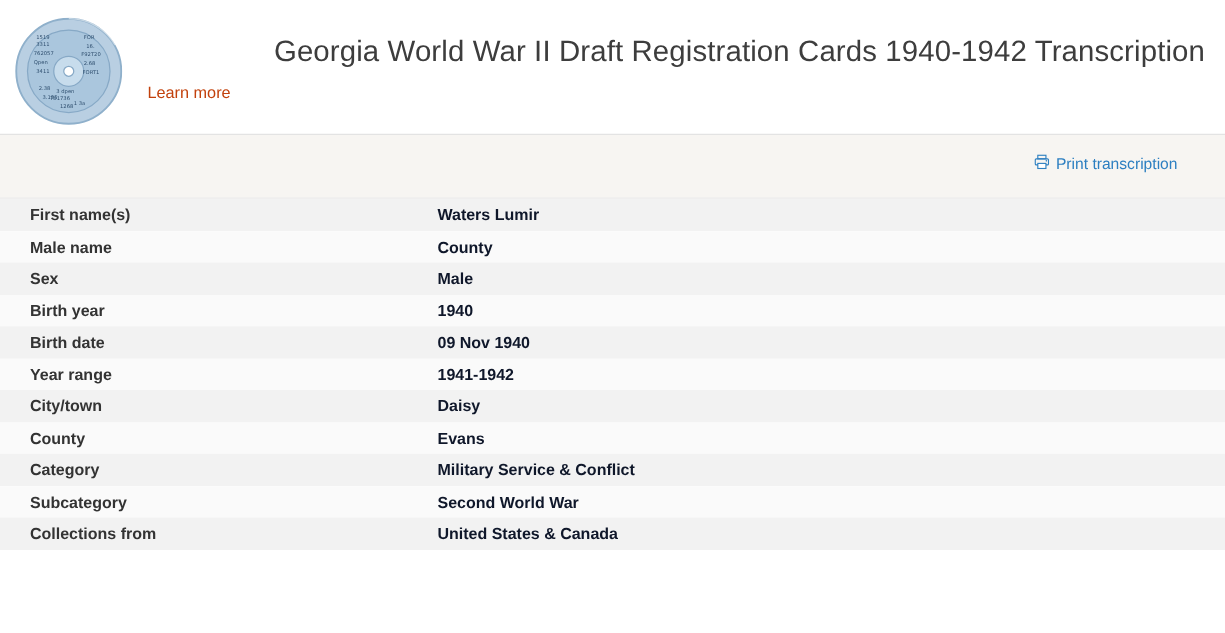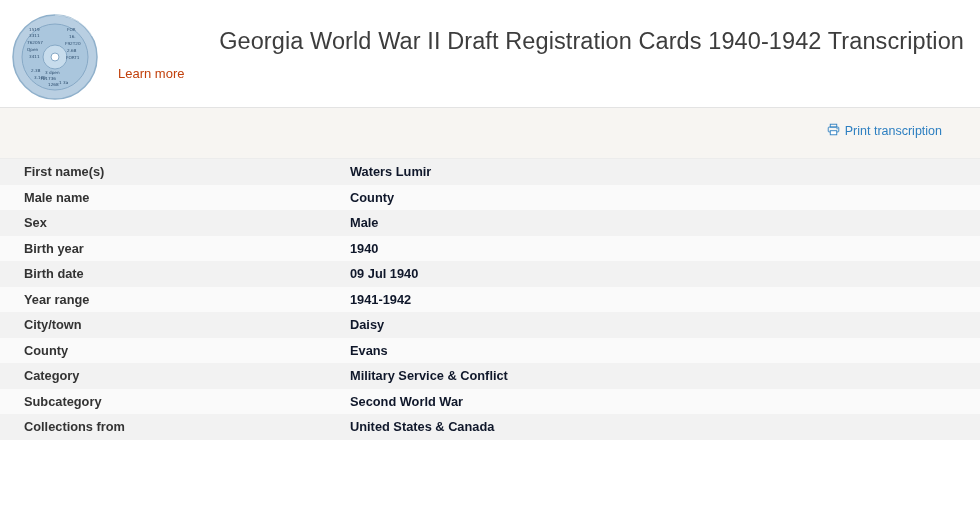--- a/index.html
+++ b/index.html
@@ -193,21 +193,21 @@
     <tr class="odd">
       <td class="cell-label">Sex</td>
       <td class="cell-value">Male</td>
     </tr>
     <tr class="even">
       <td class="cell-label">Birth year</td>
       <td class="cell-value">1940</td>
     </tr>
     <tr class="odd">
       <td class="cell-label">Birth date</td>
-      <td class="cell-value">09 Jul 1940</td>
+      <td class="cell-value">09 Nov 1940</td>
     </tr>
     <tr class="even">
       <td class="cell-label">Year range</td>
       <td class="cell-value">1941-1942</td>
     </tr>
     <tr class="odd">
       <td class="cell-label">City/town</td>
       <td class="cell-value">Daisy</td>
     </tr>
     <tr class="even">

